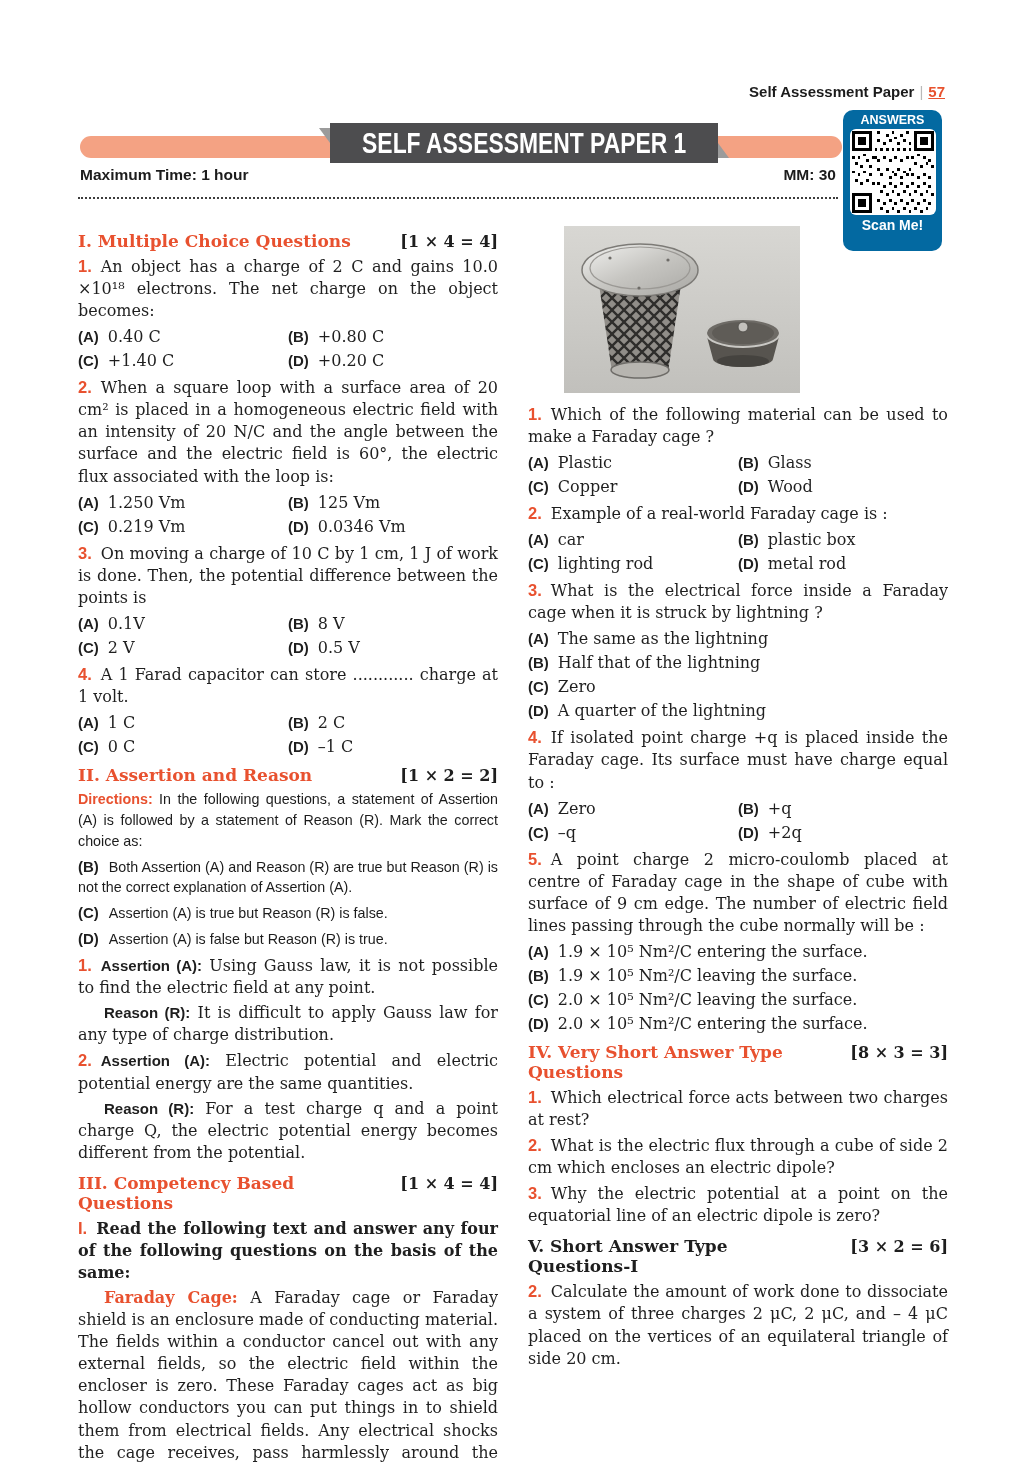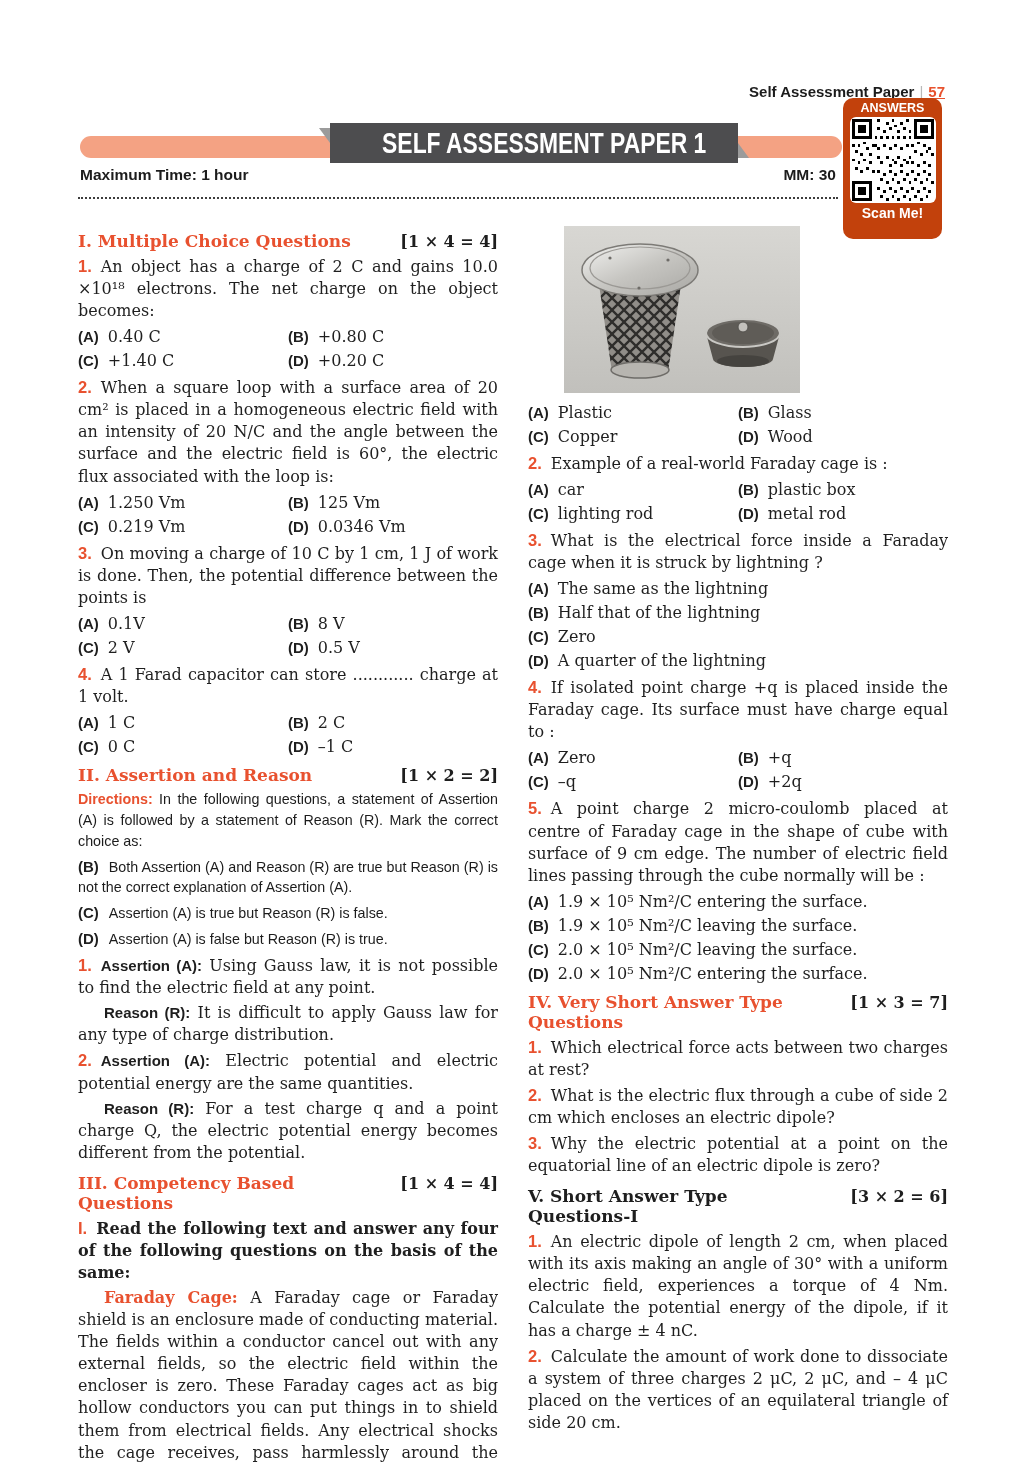--- a/index.html
+++ b/index.html
@@ -12,21 +12,21 @@
     font-family:"Liberation Sans", sans-serif;font-weight:bold;font-size:15px;color:#1c1c1c;
   }
   .pagehead .sep{color:#b9b9b9;font-weight:normal;padding:0 5px;}
   .pagehead .pg{color:#e8522e;text-decoration:underline;}
   .ribbon{
     position:absolute;left:80px;top:136px;width:762px;height:22px;
     background:#f4a283;border-radius:11px;
   }
   .banner-box{
     position:absolute;left:330px;top:123px;width:388px;height:40px;
-    background:#4d4d4f;color:#ffffff;text-align:center;line-height:40px;padding-left:20px;
+    background:#4d4d4f;color:#ffffff;text-align:center;line-height:40px;
   }
   .banner-box::before{
     content:"";position:absolute;left:-11px;top:5px;
     border-top:15px solid #9b9b9b;border-left:11px solid transparent;
   }
   .banner-box::after{
     content:"";position:absolute;right:-11px;bottom:5px;
     border-bottom:15px solid #9b9b9b;border-right:11px solid transparent;
   }
   .banner-box span{
@@ -37,22 +37,22 @@
   .meta-row{
     position:absolute;left:80px;top:166px;width:756px;
     display:flex;justify-content:space-between;
     font-family:"Liberation Sans", sans-serif;font-weight:bold;font-size:15.5px;color:#1c1c1c;gap:8px;
   }
   .dotline{
     position:absolute;left:78px;top:197px;width:760px;height:0;
     border-top:2px dotted #3c3c3c;
   }
   .qrbox{
-    position:absolute;left:843px;top:98px;width:99px;height:141px;
-    background:#c2410c;border-radius:10px;text-align:center;
+    position:absolute;left:843px;top:110px;width:99px;height:141px;
+    background:#0369a1;border-radius:10px;text-align:center;
     font-family:"Liberation Sans", sans-serif;color:#ffffff;font-weight:bold;
   }
   .qrbox .qrtop{font-size:12.5px;margin-top:3px;}
   .qrbox .qrimg{width:86px;height:86px;background:#fff;border-radius:6px;margin:2px auto 0;padding:2px;box-sizing:border-box;}
   .qrbox .qrbottom{font-size:14px;margin-top:2px;}
   .cols{
     position:absolute;top:222px;left:0;width:1024px;
     display:flex;gap:30px;padding:0 76px 0 78px;box-sizing:border-box;
   }
   .col{width:420px;flex:0 0 420px;}
@@ -262,20 +262,21 @@
       <circle cx="46" cy="32" r="1.6" fill="#6e6c68"></circle>
         <circle cx="104" cy="34" r="1.6" fill="#6e6c68"></circle>
         <circle cx="75" cy="62" r="1.6" fill="#6e6c68"></circle>
       <path d="M142,107 a37,14 0 0 0 74,0 l-7,26 a30,8 0 0 1 -60,0 z" fill="#57544f"></path>
       <ellipse cx="179" cy="107" rx="37" ry="14" fill="#6e6b66" stroke="#c9c8c4" stroke-width="2"></ellipse>
       <ellipse cx="179" cy="107" rx="31" ry="11" fill="#5f5c57"></ellipse>
       <circle cx="179" cy="101" r="5" fill="#c3c1bc" stroke="#55534f" stroke-width="1"></circle>
       <ellipse cx="179" cy="135" rx="26" ry="6" fill="#45433f"></ellipse>
     </svg>
 
+    <p class="q"><span class="qnum">1.</span><span>Which of the following material can be used to make a Faraday cage ?</span></p>
     <div class="opts2">
       <div class="opt">
           <span class="optk">(A)</span>
           <span class="optv">Plastic</span>
         </div>
       <div class="opt">
           <span class="optk">(B)</span>
           <span class="optv">Glass</span>
         </div>
       <div class="opt">
@@ -363,29 +364,28 @@
           <span class="optv">2.0 × 10⁵ Nm²/C leaving the surface.</span>
         </div>
       <div class="opt">
           <span class="optk">(D)</span>
           <span class="optv">2.0 × 10⁵ Nm²/C entering the surface.</span>
         </div>
     </div>
 
     <div class="sechead-row">
       <span class="sechead">IV. Very Short Answer Type Questions</span>
-      <span class="marks">[1 × 3 = 7]</span>
+      <span class="marks">[8 × 3 = 3]</span>
     </div>
 
     <p class="q"><span class="qnum">1.</span><span>Which electrical force acts between two charges at rest?</span></p>
     <p class="q"><span class="qnum">2.</span><span>What is the electric flux through a cube of side 2 cm which encloses an electric dipole?</span></p>
     <p class="q"><span class="qnum">3.</span><span>Why the electric potential at a point on the equatorial line of an electric dipole is zero?</span></p>
 
     <div class="sechead-row">
       <span class="sechead dark">V. Short Answer Type Questions-I</span>
       <span class="marks">[3 × 2 = 6]</span>
     </div>
 
-    <p class="q"><span class="qnum">1.</span><span>An electric dipole of length 2 cm, when placed with its axis making an angle of 30° with a uniform electric field, experiences a torque of 4 Nm. Calculate the potential energy of the dipole, if it has a charge ± 4 nC.</span></p>
     <p class="q"><span class="qnum">2.</span><span>Calculate the amount of work done to dissociate a system of three charges 2 μC, 2 μC, and – 4 μC placed on the vertices of an equilateral triangle of side 20 cm.</span></p>
 
   </div>
 </div>
 
 </body></html>

